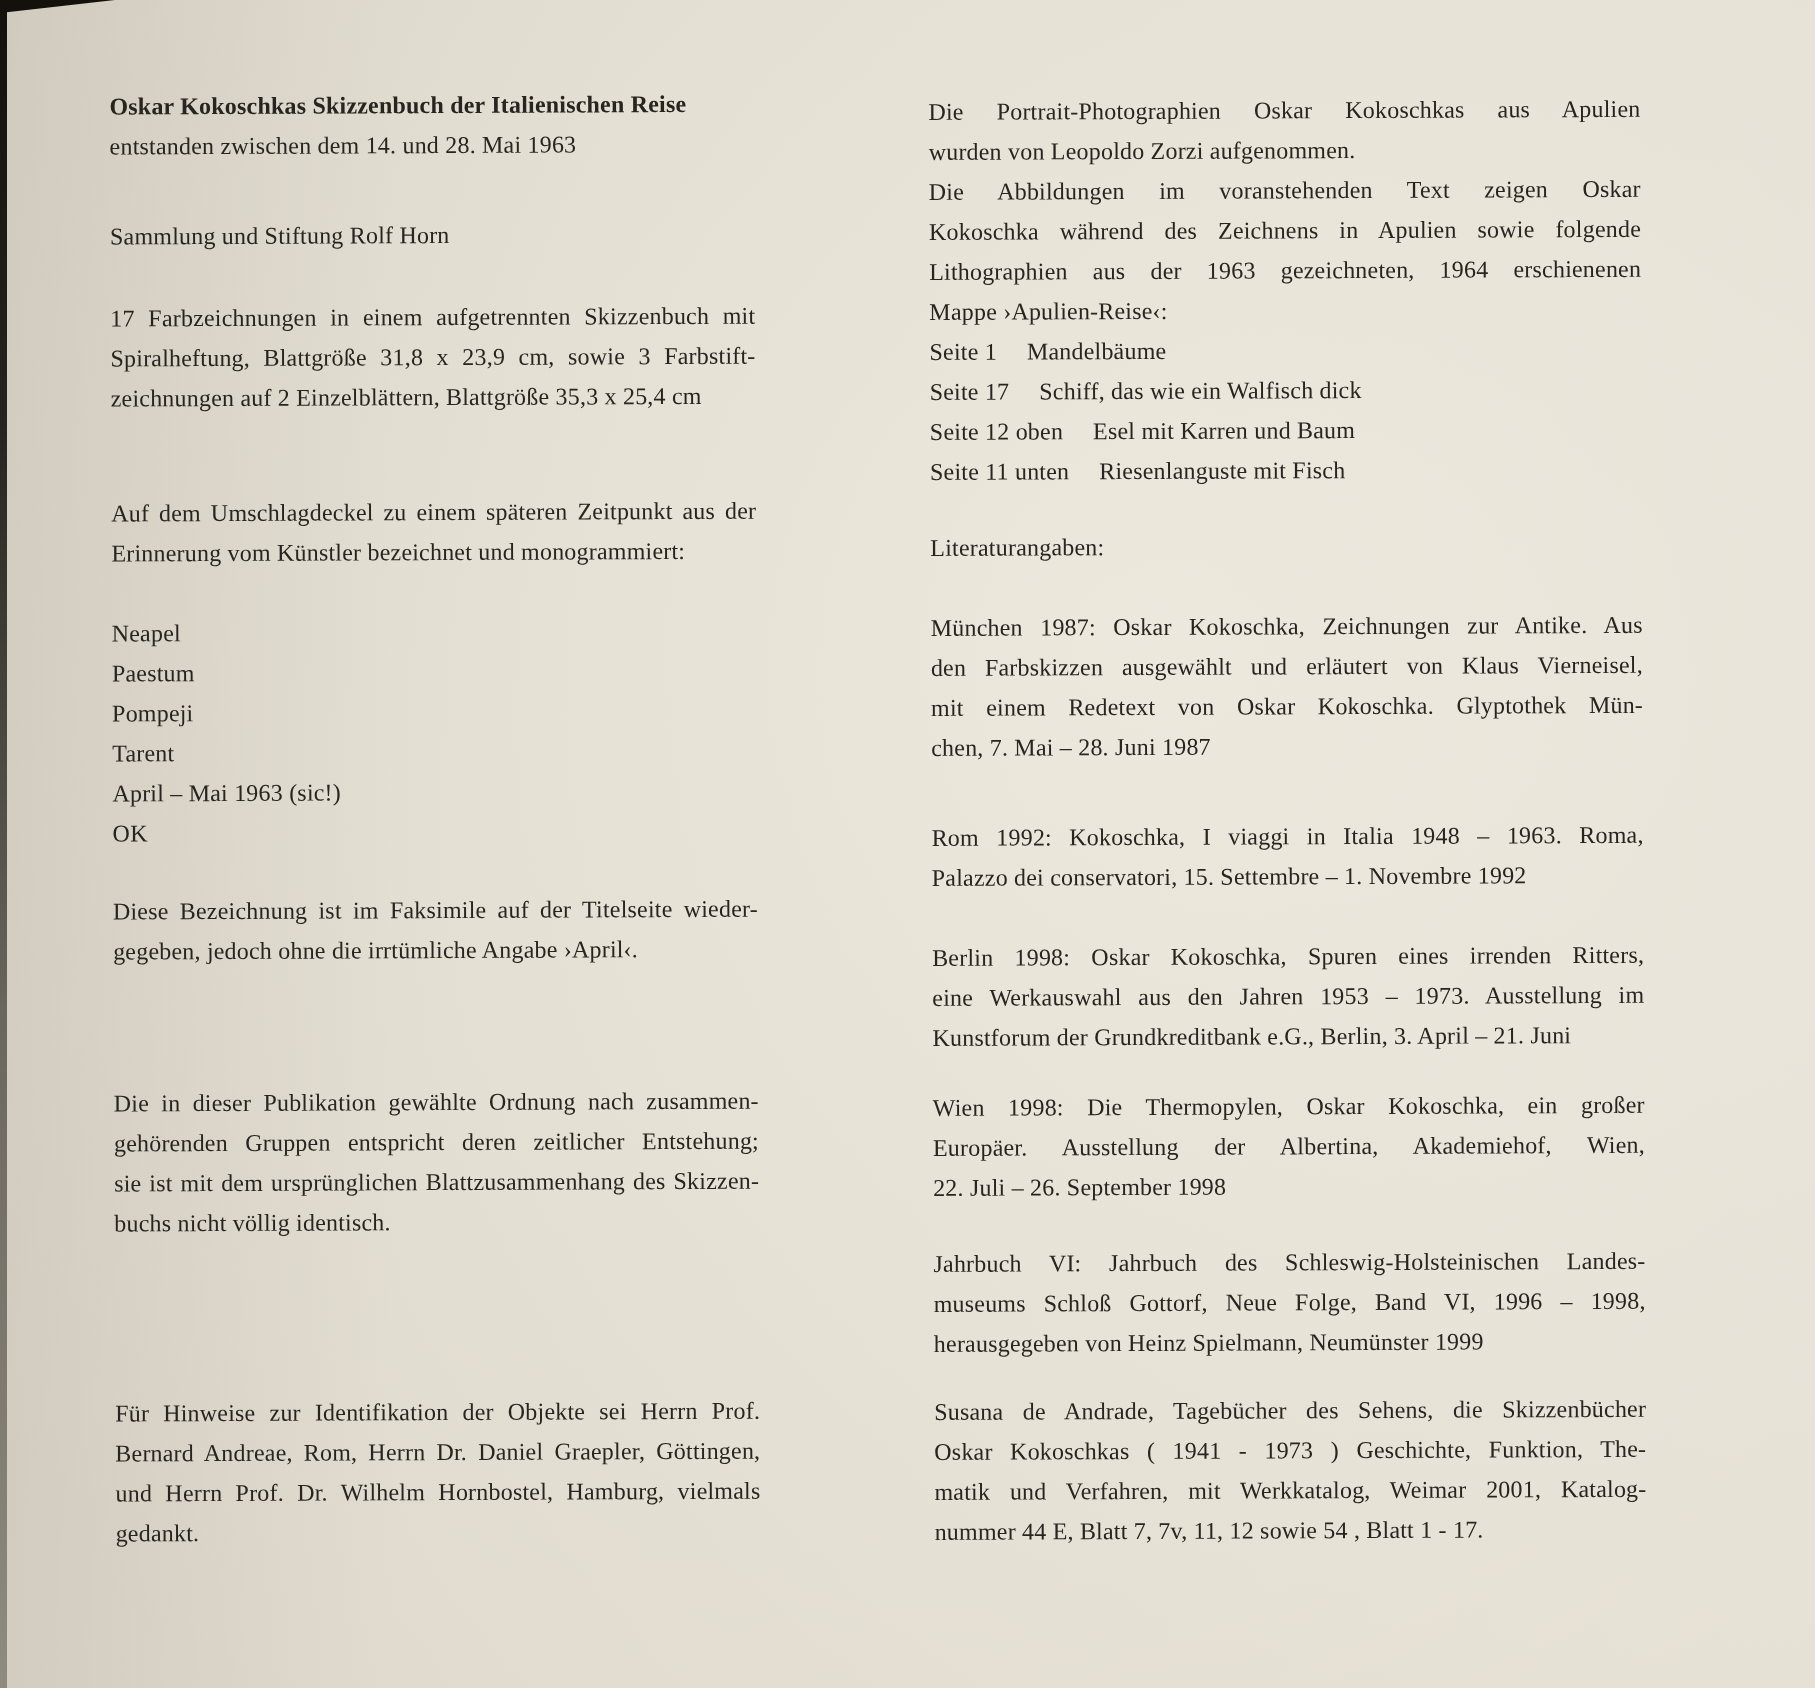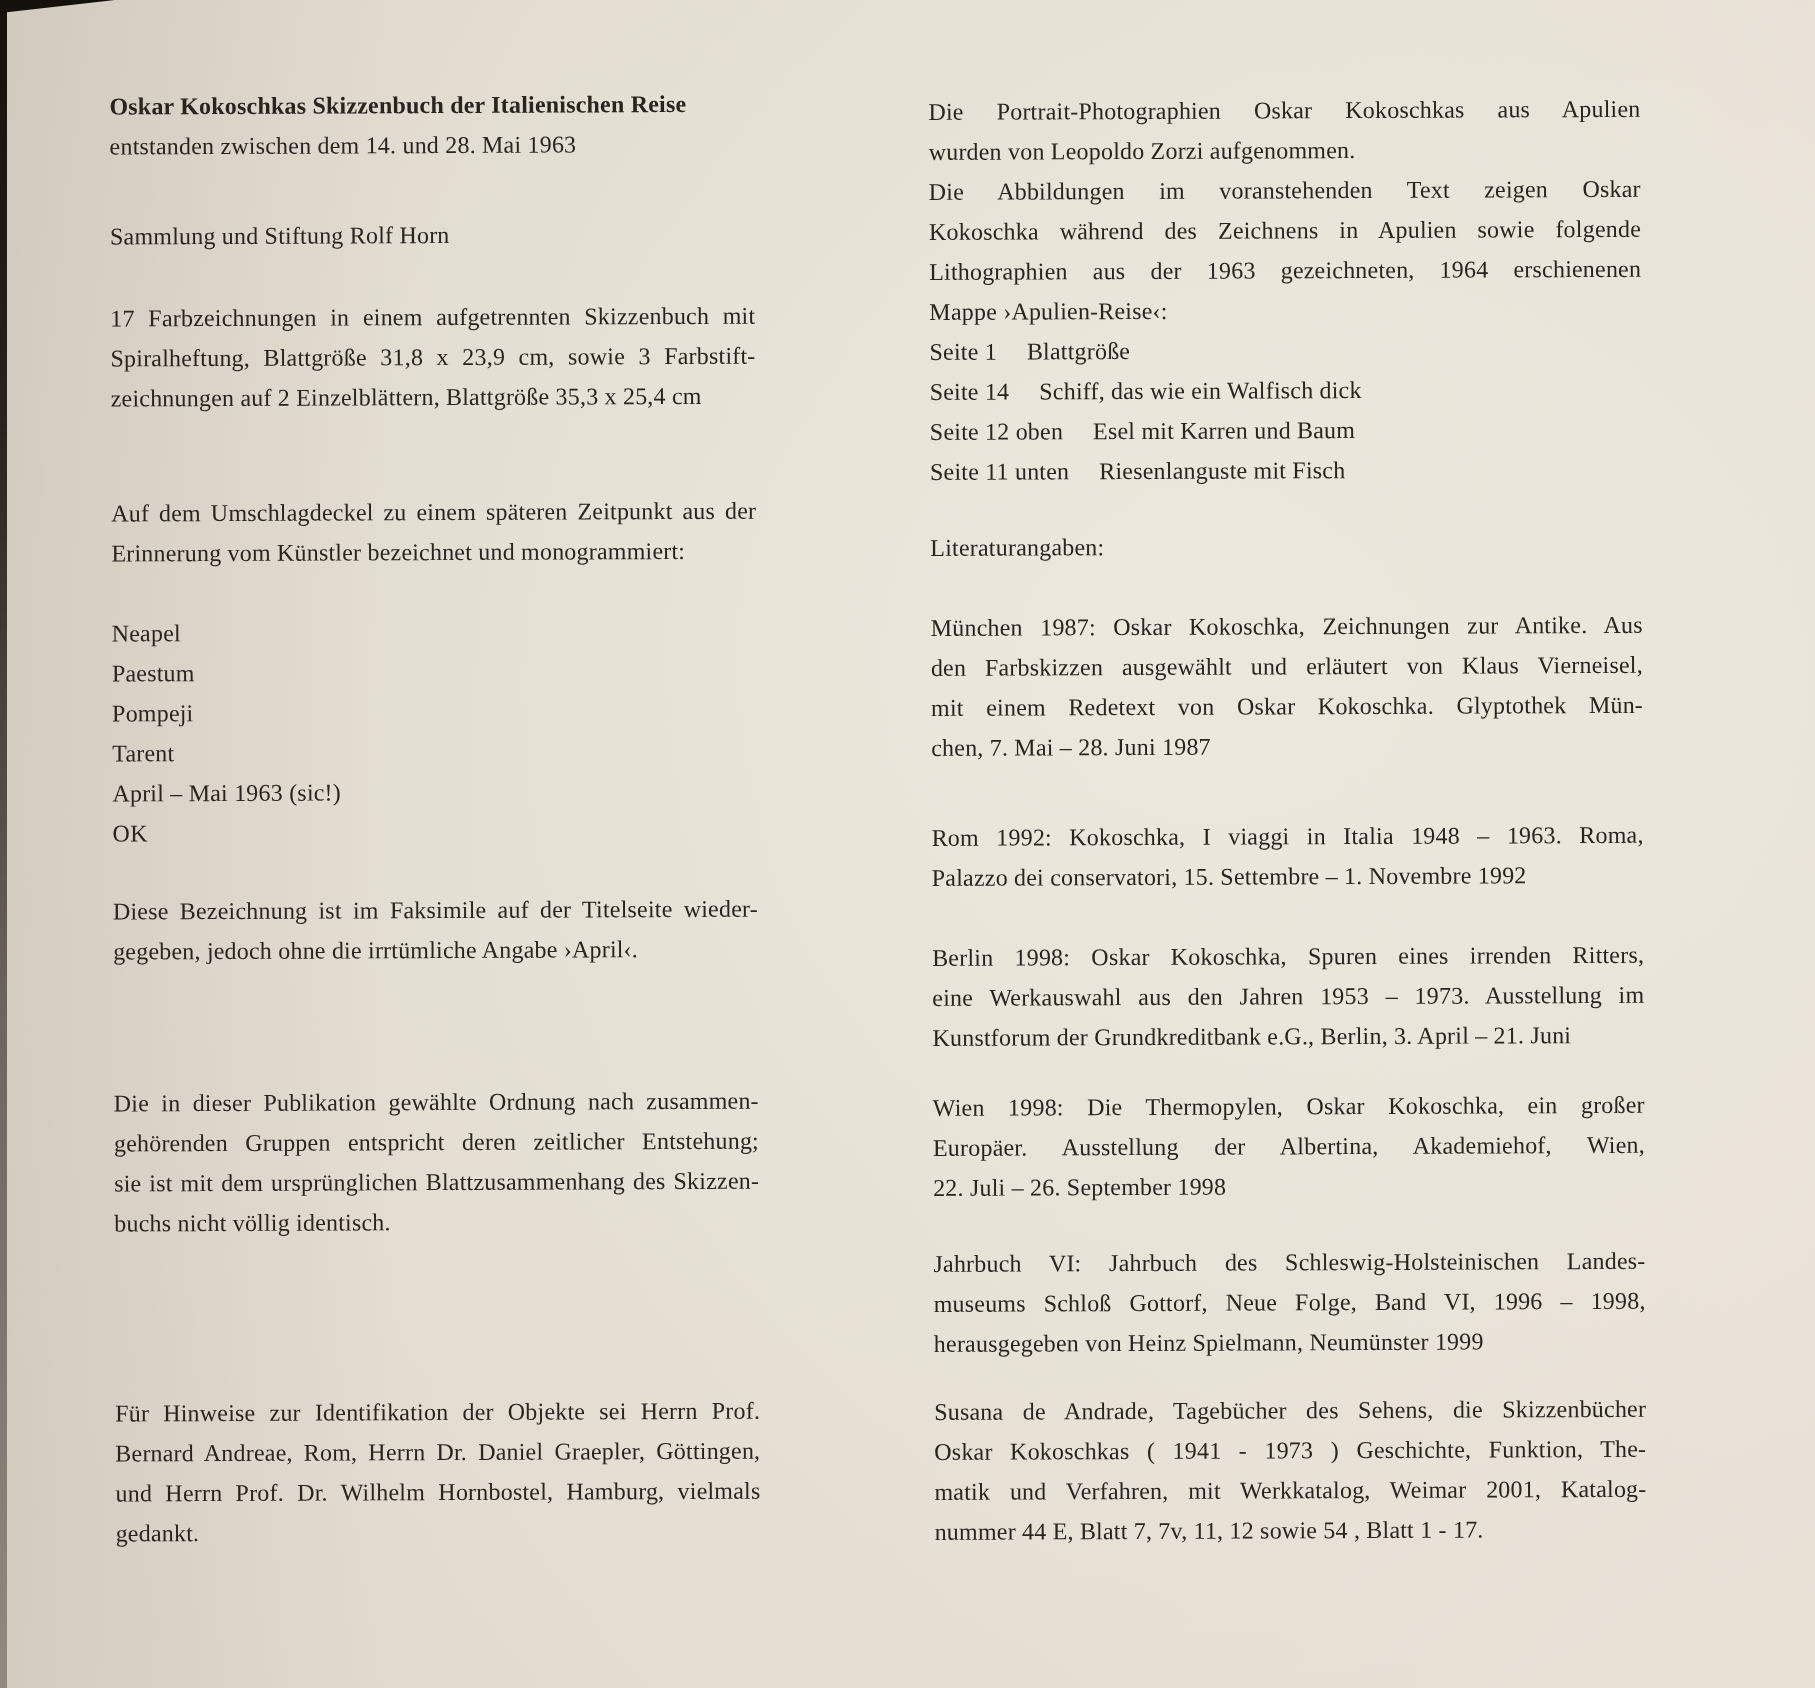--- a/index.html
+++ b/index.html
@@ -95,24 +95,24 @@
 
       <section>
         <div class="ln jl">Die Abbildungen im voranstehenden Text zeigen Oskar</div>
         <div class="ln jl">Kokoschka während des Zeichnens in Apulien sowie folgende</div>
         <div class="ln jl">Lithographien aus der 1963 gezeichneten, 1964 erschienenen</div>
         <div class="ln">Mappe ›Apulien-Reise‹:</div>
       </section>
 
       <section>
         <div class="ln">
-          <span>Seite 1</span><span class="plate-title">Blattgröße</span>
+          <span>Seite 1</span><span class="plate-title">Mandelbäume</span>
         </div>
         <div class="ln">
-          <span>Seite 14</span><span class="plate-title">Schiff, das wie ein Walfisch dick</span>
+          <span>Seite 17</span><span class="plate-title">Schiff, das wie ein Walfisch dick</span>
         </div>
         <div class="ln">
           <span>Seite 12 oben</span><span class="plate-title">Esel mit Karren und Baum</span>
         </div>
         <div class="ln">
           <span>Seite 11 unten</span><span class="plate-title">Riesenlanguste mit Fisch</span>
         </div>
       </section>
 
       <section style="margin-top:36px">

